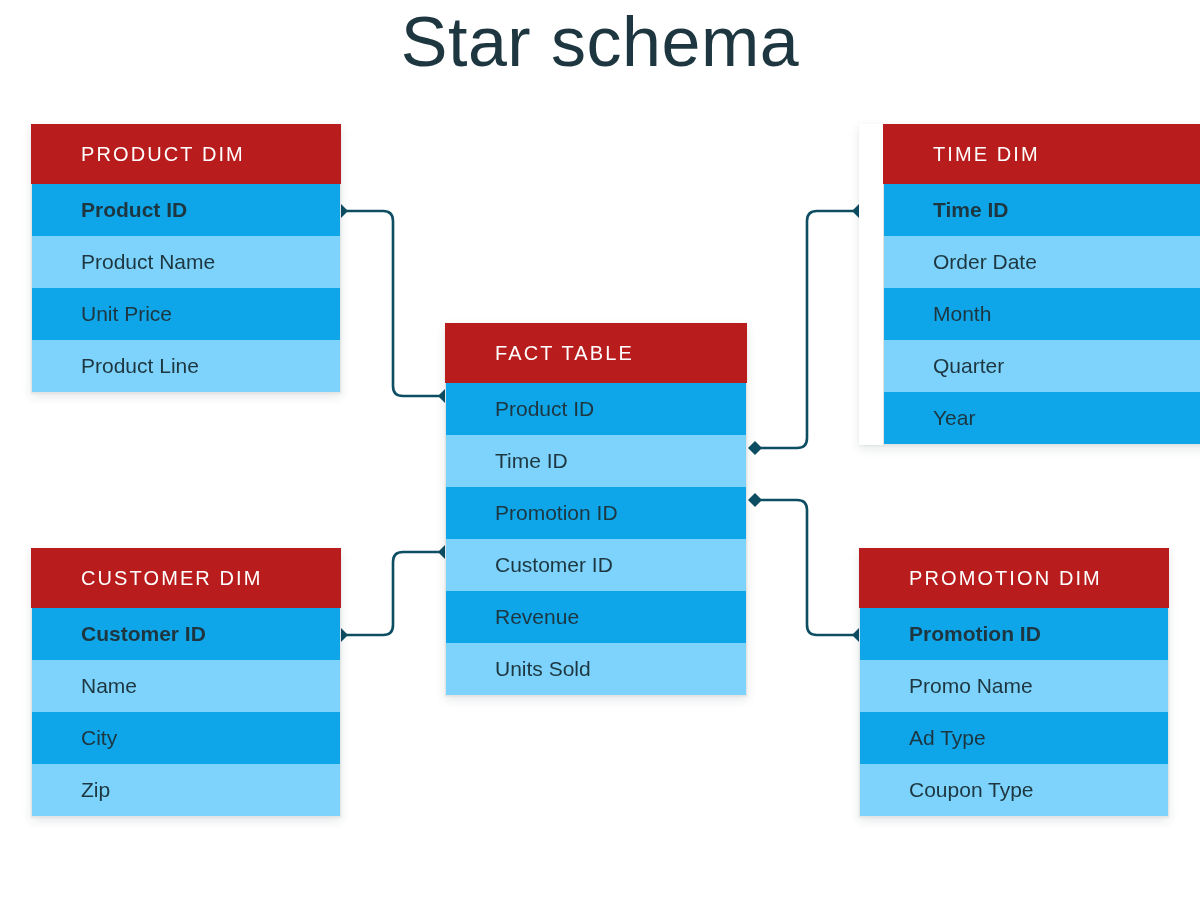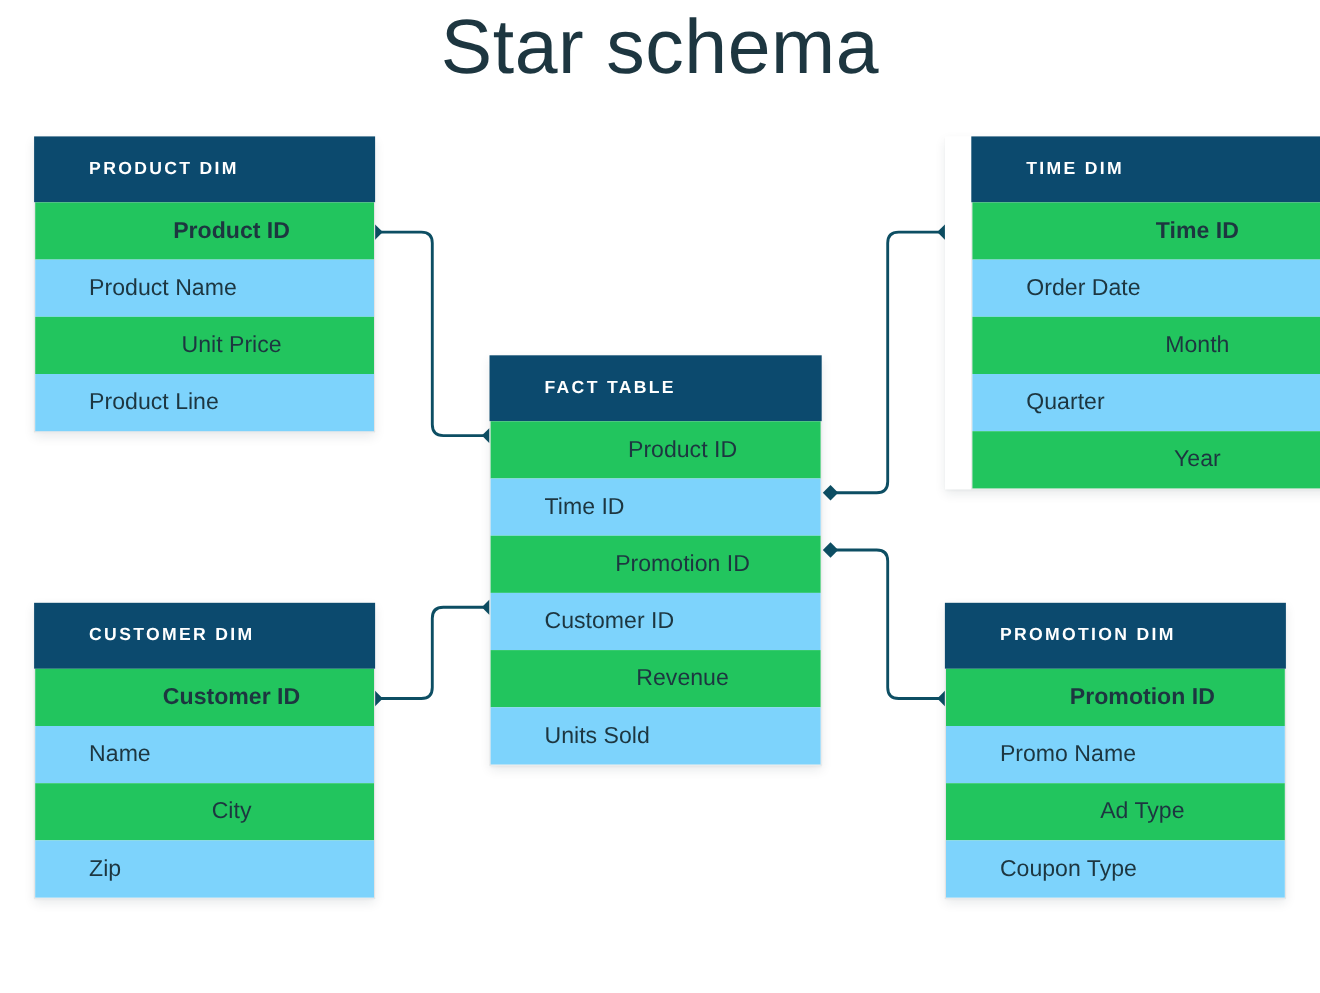--- a/index.html
+++ b/index.html
@@ -29,24 +29,24 @@
     line-height: 72px;
   }
 
   
   .table-card {
     position: absolute;
     background: #ffffff;
     box-shadow: 0 4px 10px rgba(23, 43, 51, 0.10), 0 1px 2px rgba(23,43,51,0.06);
   }
   .table-card .thead {
-    background: #0c4a6e;
+    background: #b91c1c;
     color: #ffffff;
-    font-size: 16px;
-    font-weight: 700;
+    font-size: 20px;
+    font-weight: 400;
     letter-spacing: 2.1px;
     height: 60px;
     line-height: 60px;
     padding-left: 50px;
     box-sizing: border-box;
     white-space: nowrap;
     overflow: hidden;
   }
   .table-card .tbody {
     border: 1px solid #e3e4e4;
@@ -57,21 +57,21 @@
     height: 52px;
     line-height: 52px;
     padding-left: 49px;
     box-sizing: border-box;
     font-size: 21px;
     color: #1d3640;
     background: #7dd3fc;
     white-space: nowrap;
     overflow: hidden;
   }
-  .row.alt { background: #22c55e; text-align: center; }
+  .row.alt { background: #0ea5e9; }
   .row.key { font-weight: 700; }
 
   
   #card-product   { left: 31px;  top: 124px; width: 310px; }
   #card-customer  { left: 31px;  top: 548px; width: 310px; }
   #card-fact      { left: 445px; top: 323px; width: 302px; }
   #card-time      { left: 859px; top: 124px; width: 362px; padding-left: 24px; }
   #card-promotion { left: 859px; top: 548px; width: 310px; }
 
   

